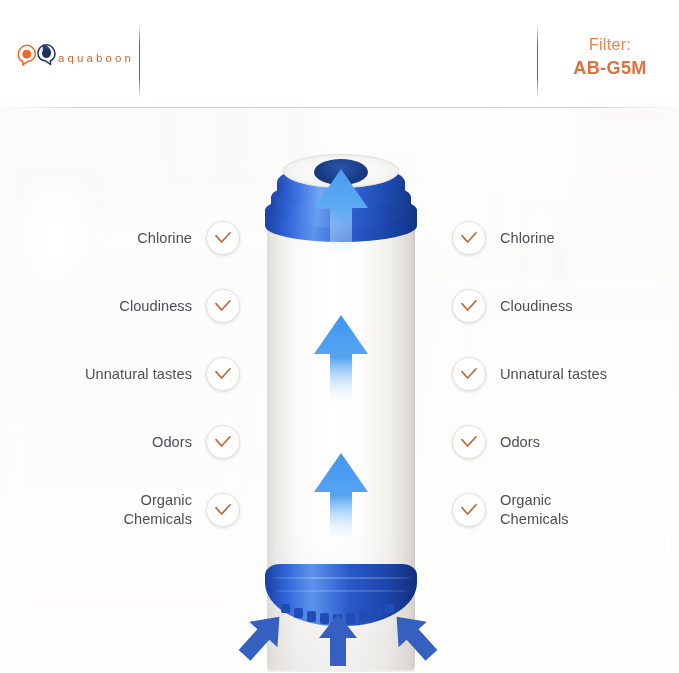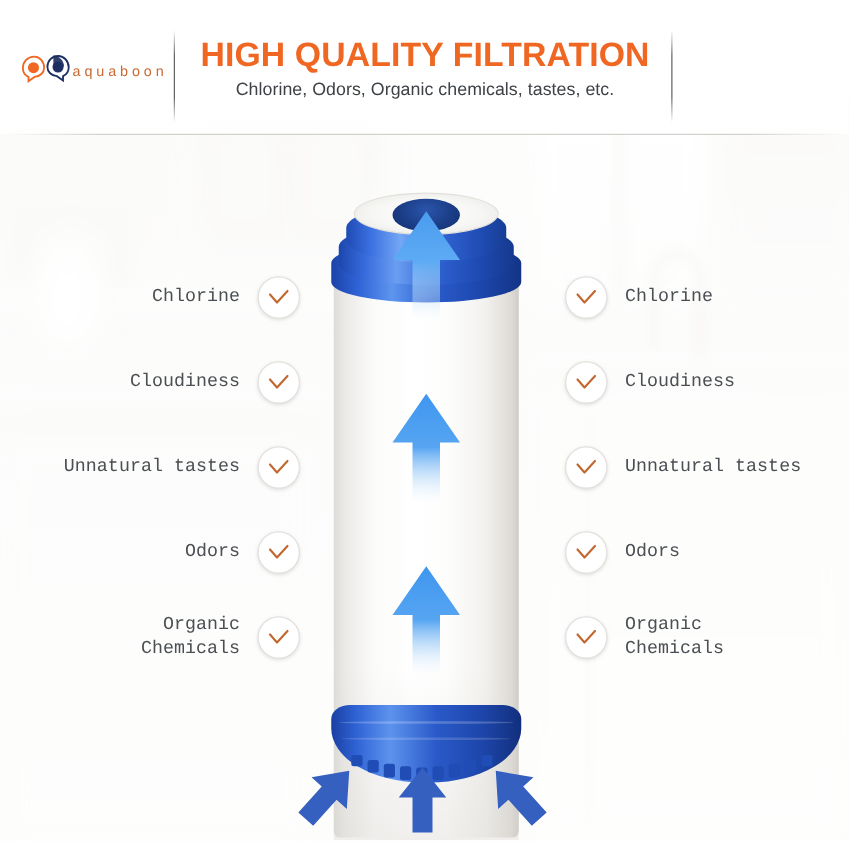--- a/index.html
+++ b/index.html
@@ -179,21 +179,21 @@
   .filter-model {
     margin-top: 4px;
     font-size: 18px;
     font-weight: bold;
     color: #e2703a;
     letter-spacing: .4px;
   }
 
   
   .col {
-    position: absolute; top: 204px; width: 232px; z-index: 15; font-family: Liberation Mono, monospace;
+    position: absolute; top: 204px; width: 232px; z-index: 15;
   }
   .col-left { left: 8px; }
   .col-right { left: 452px; }
 
   .benefit-row {
     display: flex; align-items: center; height: 68px;
   }
   .col-left .benefit-row { justify-content: flex-end; }
   .col-right .benefit-row { justify-content: flex-start; }
 
@@ -352,25 +352,25 @@
         <path d="M54 2 C45 2 38.6 8.8 38.6 17.5 C38.6 24.5 44.4 29.8 52 30.5 L60.6 36.5 L60.6 30.5 C65 28.5 68.6 24 68.6 18 C68.6 9 61.6 2 54 2 Z" fill="none" stroke="#1d2f63" stroke-width="2.6"></path>
         <circle cx="53.6" cy="17.5" r="7.8" fill="#1d2f63"></circle>
         <path d="M47 1.5 L47 17 L62 17 C62 9 55.5 2 47 1.5 Z" fill="#1d2f63" opacity="0.92"></path>
       </svg>
       <div class="logo-word">aquaboon</div>
     </div>
 
     <div class="divider d1"></div>
     <div class="divider d2"></div>
 
-    <div class="hdr-center">
-      <div class="hdr-title">HIGH QUALITY FILTRATION</div>
-      <div class="hdr-sub">Chlorine, Odors, Organic chemicals, tastes, etc.</div>
-    </div>
-
+
+    <div class="hdr-right">
+      <div class="filter-label">Filter:</div>
+      <div class="filter-model">AB-G5M</div>
+    </div>
 
     <div class="hdr-rule"></div>
   </div>
 
   <div class="col col-left">
     <div class="benefit-row">
       <div class="benefit-label">Chlorine</div>
       <div class="check-badge">
         <svg width="18" height="14" viewBox="0 0 18 14">
           <path d="M2 4.6 L7.6 11 L16 1.8" fill="none" stroke="#c2682f" stroke-width="1.7" stroke-linecap="round" stroke-linejoin="round"></path>

